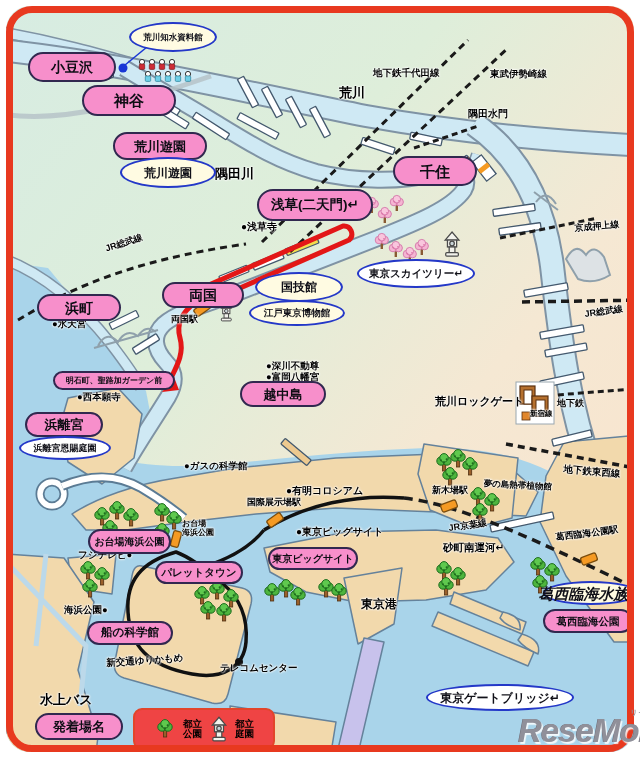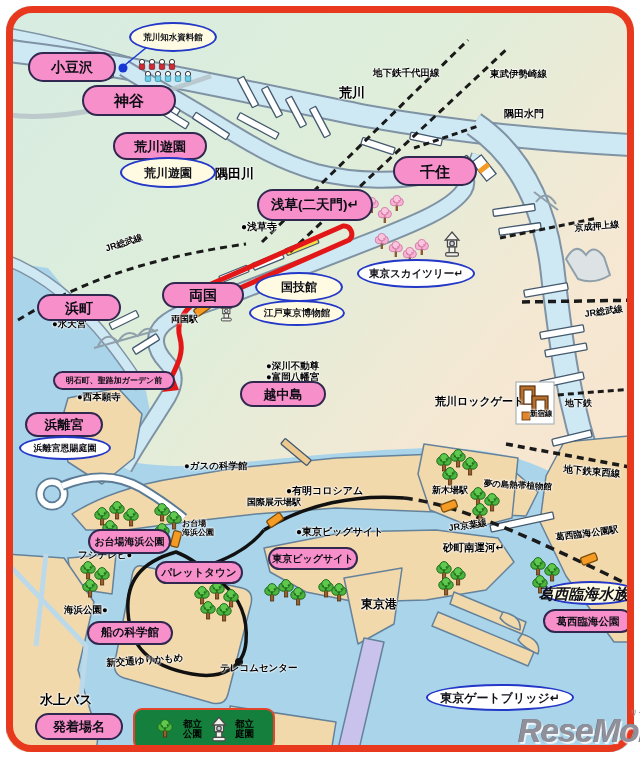--- a/index.html
+++ b/index.html
@@ -17,21 +17,21 @@
         border:2px solid #2438c8;border-radius:50%;color:#101018;font-weight:bold;
         white-space:nowrap;line-height:1;z-index:10;}
   .attr-c{background:#fffbe2;}
   .attr-w{background:#ffffff;}
   .lbl{position:absolute;color:#000;font-weight:bold;line-height:1.15;white-space:pre-line;
        z-index:9;text-shadow:0 0 2px #fff,0 0 2px #fff,0 0 3px #fff;transform-origin:left top;}
   #canal-box{position:absolute;left:212px;top:515px;width:80px;height:25px;z-index:11;
        background:#3fd9f0;border:1px solid #0f2f6e;display:flex;align-items:center;justify-content:center;
        color:#0d2a6b;font-weight:bold;font-size:12px;white-space:nowrap;}
   #legend-box{position:absolute;left:127px;top:702px;width:138px;height:38px;z-index:12;
-       background:#15803d;border:2.5px solid #e2452b;border-radius:9px;
+       background:#ef4444;border:2.5px solid #e2452b;border-radius:9px;
        display:flex;align-items:center;justify-content:center;gap:6px;}
   .legend-text{width:2.1em;font-size:9.5px;font-weight:bold;color:#000;line-height:1.1;word-break:break-all;}
   #watermark{position:absolute;left:518px;top:712px;z-index:60;color:#90909a;
        font-weight:bold;font-style:italic;font-size:33px;letter-spacing:-1px;
        text-shadow:1.5px 1.5px 1px rgba(255,255,255,.85), -0.5px -0.5px 0 #6d6d78;}
   #watermark .ruby{position:absolute;right:4px;top:-4px;font-size:7px;font-style:normal;
        letter-spacing:1px;color:#8f8f99;text-shadow:none;}
 </style>
 </head>
 <body>
@@ -312,32 +312,32 @@
         <div class="attr attr-w" style="left: 351px; top: 253px; width: 114px; height: 25px; font-size: 10.5px;">東京スカイツリー↵</div>
         <div class="attr attr-c" style="left: 249px; top: 266px; width: 84px; height: 26px; font-size: 12px;">国技館</div>
         <div class="attr attr-c" style="left: 243px; top: 294px; width: 92px; height: 22px; font-size: 9.5px;">江戸東京博物館</div>
         <div class="attr attr-w" style="left: 13px; top: 430px; width: 88px; height: 20px; font-size: 9px;">浜離宮恩賜庭園</div>
         <div class="attr attr-c" style="left: 537px; top: 575px; width: 92px; height: 20px; font-size: 15px; font-style: italic;">葛西臨海水族園</div>
         <div class="attr attr-w" style="left: 420px; top: 678px; width: 144px; height: 23px; font-size: 12px;">東京ゲートブリッジ↵</div>
         <div class="lbl" style="left: 333px; top: 80px; font-size: 13px;">荒川</div>
         <div class="lbl" style="left: 209px; top: 161px; font-size: 13px;">隅田川</div>
         <div class="lbl" style="left: 367px; top: 62px; font-size: 9.5px;">地下鉄千代田線</div>
         <div class="lbl" style="left: 484px; top: 63px; font-size: 9.5px;">東武伊勢崎線</div>
-        <div class="lbl" style="left: 462px; top: 102px; font-size: 10px; margin-left: 36px;">隅田水門</div>
+        <div class="lbl" style="left: 462px; top: 102px; font-size: 10px;">隅田水門</div>
         <div class="lbl" style="left: 568px; top: 217px; font-size: 9px; transform: rotate(-5deg);">京成押上線</div>
         <div class="lbl" style="left: 98px; top: 238px; font-size: 9px; transform: rotate(-18deg);">JR総武線</div>
         <div class="lbl" style="left: 578px; top: 303px; font-size: 9px; transform: rotate(-8deg);">JR総武線</div>
         <div class="lbl" style="left: 235px; top: 215px; font-size: 10px;">●浅草寺</div>
         <div class="lbl" style="left: 46px; top: 313px; font-size: 9.5px;">●水天宮</div>
         <div class="lbl" style="left: 165px; top: 308px; font-size: 9px;">両国駅</div>
         <div class="lbl" style="left: 260px; top: 355px; font-size: 9.5px;">●深川不動尊</div>
         <div class="lbl" style="left: 260px; top: 366px; font-size: 9.5px;">●富岡八幡宮</div>
         <div class="lbl" style="left: 71px; top: 386px; font-size: 9.5px;">●西本願寺</div>
         <div class="lbl" style="left: 429px; top: 389px; font-size: 11px;">荒川ロックゲート</div>
-        <div class="lbl" style="left: 551px; top: 392px; font-size: 9px; margin-left: 8px;">地下鉄</div>
+        <div class="lbl" style="left: 551px; top: 392px; font-size: 9px;">地下鉄</div>
         <div class="lbl" style="left: 524px; top: 404px; font-size: 7.5px;">新宿線</div>
         <div class="lbl" style="left: 558px; top: 458px; font-size: 9.5px; transform: rotate(5deg);">地下鉄東西線</div>
         <div class="lbl" style="left: 178px; top: 455px; font-size: 9.5px;">●ガスの科学館</div>
         <div class="lbl" style="left: 280px; top: 479px; font-size: 10px;">●有明コロシアム</div>
         <div class="lbl" style="left: 241px; top: 491px; font-size: 9px;">国際展示場駅</div>
         <div class="lbl" style="left: 176px; top: 513px; font-size: 8px;">お台場
 海浜公園</div>
         <div class="lbl" style="left: 426px; top: 479px; font-size: 9px;">新木場駅</div>
         <div class="lbl" style="left: 478px; top: 473px; font-size: 8.5px; transform: rotate(3deg);">夢の島熱帯植物館</div>
         <div class="lbl" style="left: 442px; top: 517px; font-size: 9px; transform: rotate(-8deg);">JR京葉線</div>

